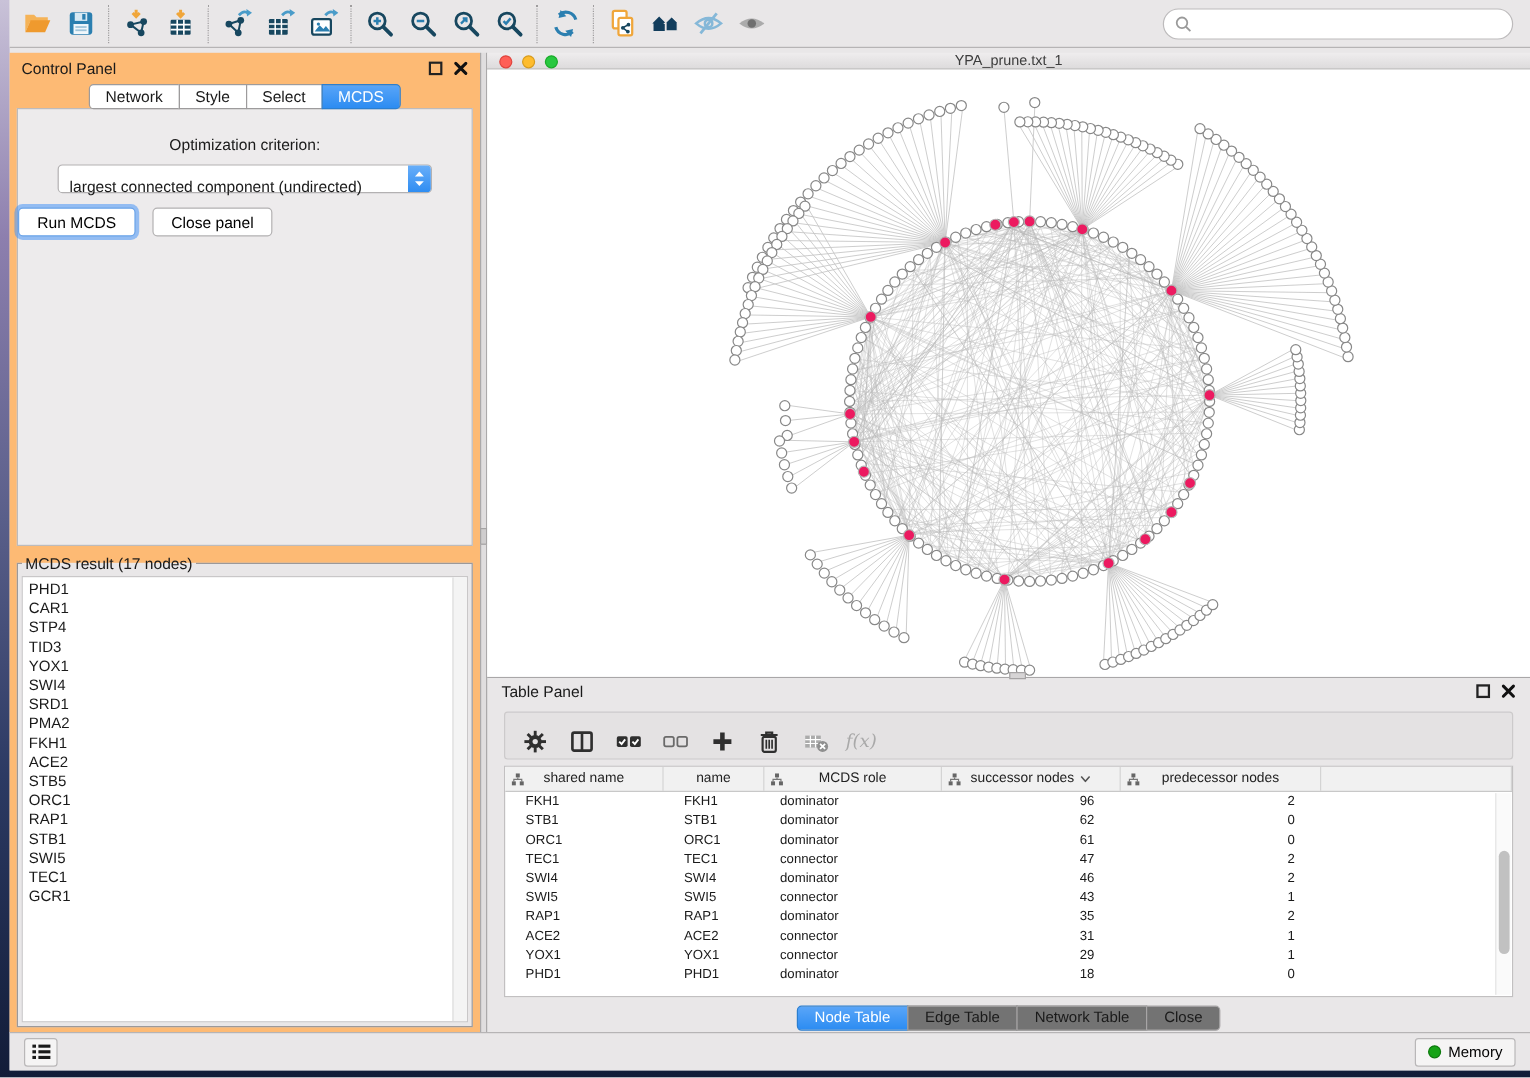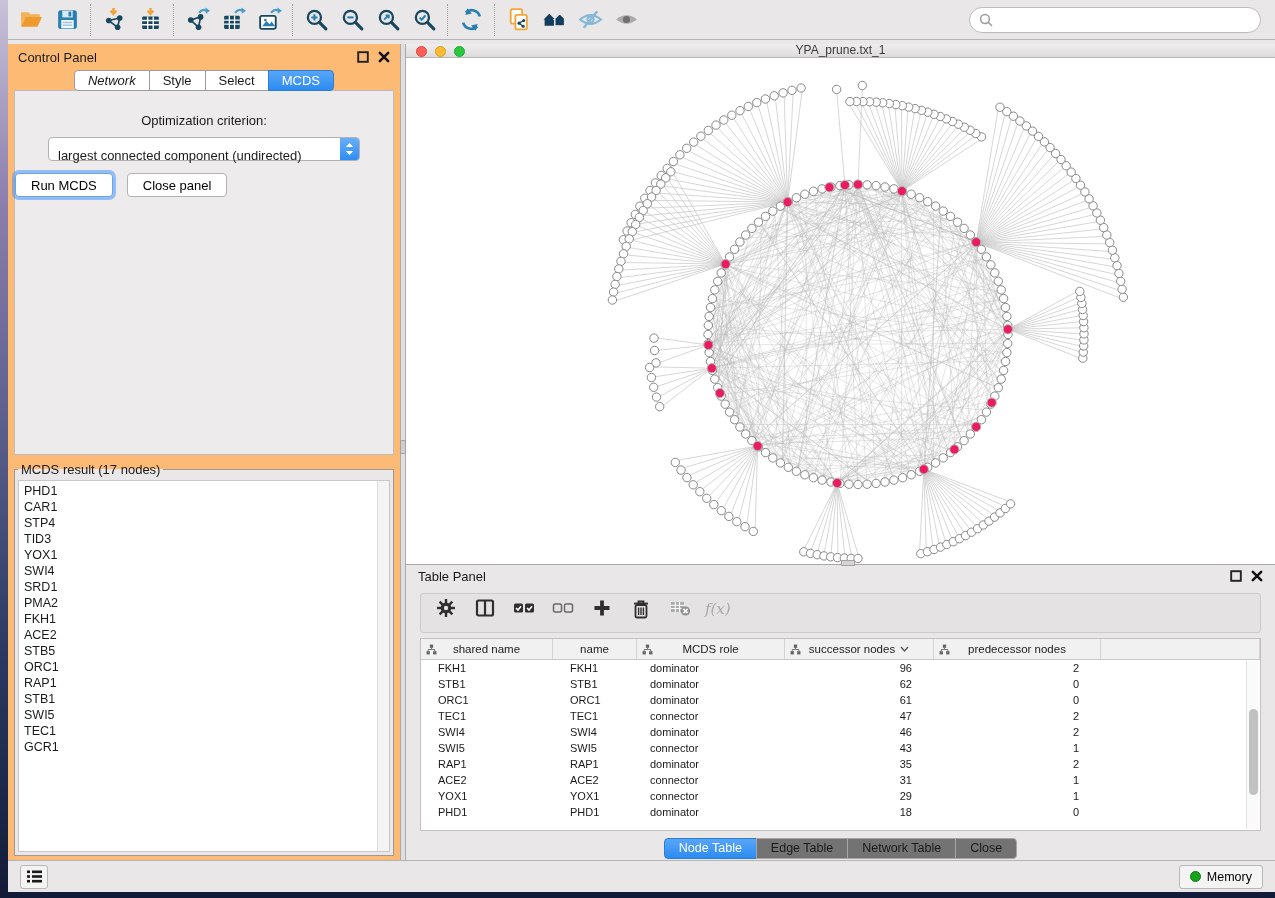--- a/index.html
+++ b/index.html
@@ -24,21 +24,21 @@
   .main { flex:1; display:flex; padding-top:4px; min-height:0; }
 
   
   .control-panel { width:392px; display:flex; flex-direction:column; background:#fdba74; }
   .panel-titlebar { height:26px; display:flex; align-items:center; padding:0 10px; font-size:13px; }
   .panel-titlebar .sp { flex:1; }
   .mini-ic { width:12px; height:12px; margin-left:9px; }
   .cp-tabs { display:flex; justify-content:center; position:relative; z-index:2; margin-bottom:-1px; }
   .cp-tab { height:21px; line-height:19px; padding:0 13px; background:#fff; border:1px solid #9d9b9c;
     margin-left:-1px; font-size:13px; cursor:default; }
-  .cp-tab:first-child { border-radius:4px 0 0 4px; margin-left:0;font-style:italic; }
+  .cp-tab:first-child { border-radius:4px 0 0 4px; margin-left:0; }
   .cp-tab:last-child { border-radius:0 4px 4px 0; }
   .cp-tab.sel { background:linear-gradient(180deg,#59a5f8,#2c8cf2); color:#fff; border-color:#2b7fd0; }
   .cp-inner { margin:0 6px; height:365px; background:#edebec; border:1px solid #bdbbbc; padding-top:22px; }
   .opt-label { text-align:center; font-size:13px; }
   .combo { width:312px; height:24px; margin:9px auto 0; background:#fff; border:1px solid #b3b1b2;
     border-radius:4px; display:flex; align-items:center; position:relative; }
   .combo .val { flex:1; padding-left:9px; font-size:13px; white-space:nowrap;margin-top:12px; }
   .combo .stepper { width:19px; height:22px; margin:0; background:linear-gradient(180deg,#68aef9,#2f8df2);
     border-radius:0 3px 3px 0; display:flex; flex-direction:column; align-items:center; justify-content:center; gap:2px; }
   .btn-row { display:flex; gap:14px; margin-top:12px; }
@@ -69,21 +69,21 @@
   .tl.grn { background:#28c840; border:1px solid #1aab29; }
   .net-title { position:absolute; left:0; right:0; text-align:center; font-size:12px; color:#3c3c3c; }
   .net-canvas { flex:1; background:#fff; position:relative; }
   .hsplit-handle { position:absolute; bottom:-2px; left:50%; width:14px; height:6px; background:#d6d4d5; border:1px solid #a5a3a4; z-index:3; }
 
   
   .table-panel { flex:1; background:#e9e7e8; display:flex; flex-direction:column; min-height:0; }
   .tp-titlebar { height:22px; display:flex; align-items:center; padding:0 12px; font-size:13px; }
   .tp-toolbar { height:40px; margin:6px 14px 0; background:#e4e2e3; border:1px solid #cccacb; border-radius:3px;
     display:flex; align-items:center; gap:9px; padding:0 10px; }
-  .tt-btn { width:30px; height:30px; display:flex; align-items:flex-start; justify-content:center; }
+  .tt-btn { width:30px; height:30px; display:flex; align-items:flex-end; justify-content:center; }
   .tablewrap { margin:5px 14px 0; background:#fff; border:1px solid #c2c0c1; height:193px; position:relative; overflow:hidden; }
   .thead { display:flex; height:21px; background:#f1f1f1; border-bottom:1px solid #c8c8c8; }
   .th { display:flex; align-items:center; justify-content:center; gap:5px; border-right:1px solid #d4d4d4;
     font-size:11.5px; color:#222; position:relative; padding:0 4px; }
   .th .tree { position:absolute; left:5px; }
   .trow { display:flex; height:16px; }
   .td { font-size:11px; line-height:16px; white-space:nowrap; overflow:hidden; }
   .td.l { padding-left:17px; text-align:left; }
   .td.l2 { padding-left:13px; }
   .td.r { padding-right:22px; text-align:right; }

